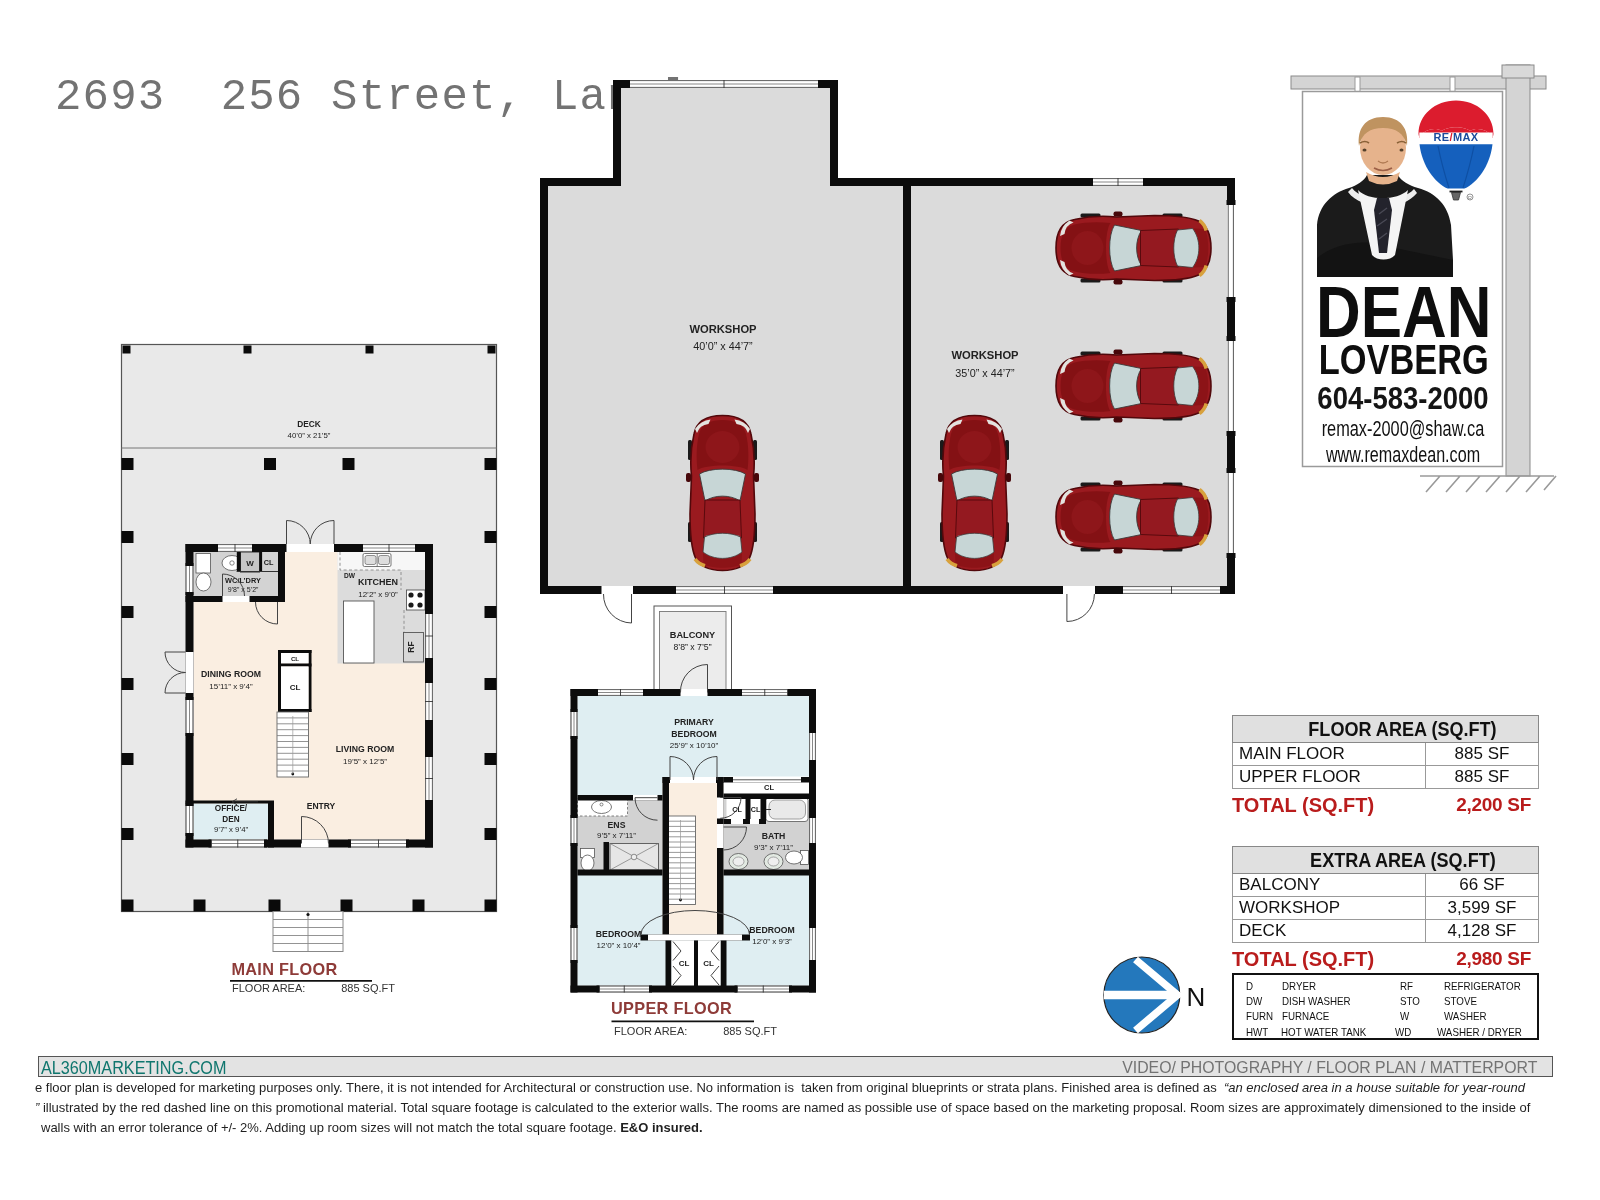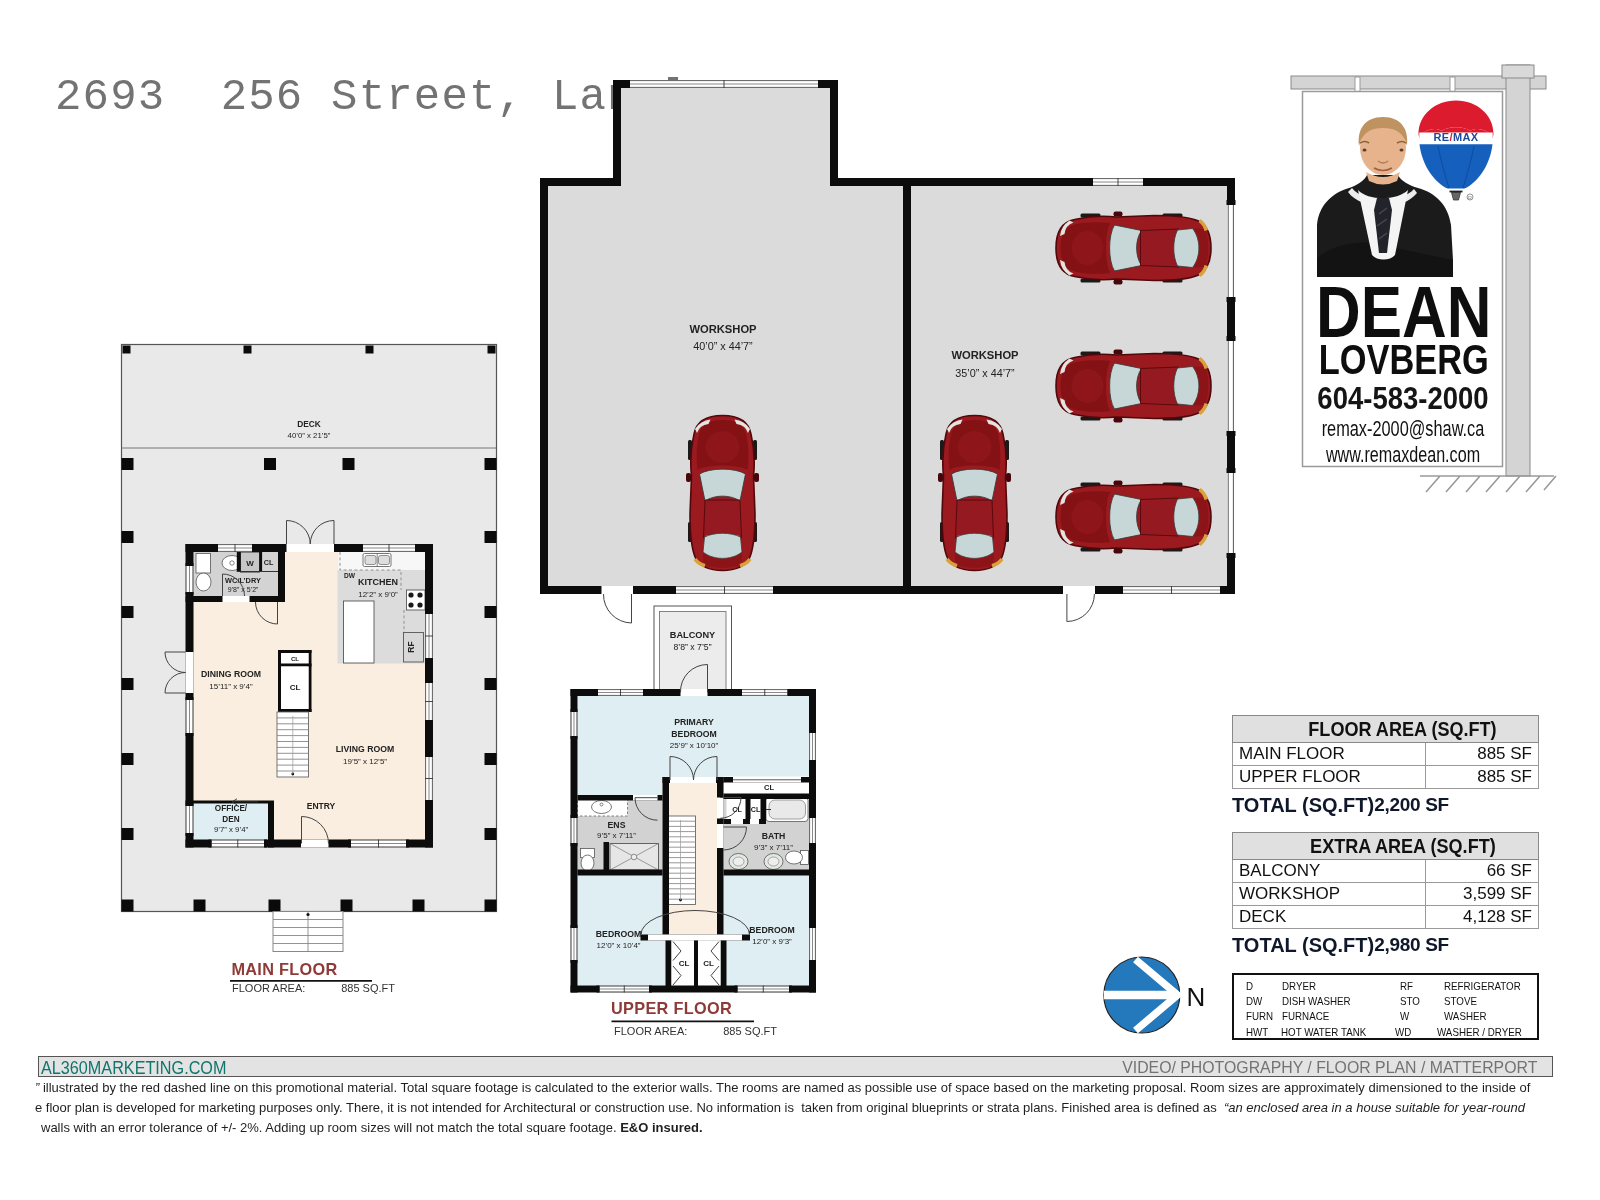--- a/index.html
+++ b/index.html
@@ -2,22 +2,22 @@
 <html><head><meta charset="utf-8">
 <style>
 *{margin:0;padding:0;box-sizing:border-box}
 html,body{width:1600px;height:1200px;background:#fff;font-family:"Liberation Sans",sans-serif;overflow:hidden}
 .abs{position:absolute}
 svg text{font-family:"Liberation Sans",sans-serif}
 table.ft{width:307px;border-collapse:collapse;background:#fff;font-size:17px;color:#111}
 table.ft td{border:1px solid #999;padding:1px 6px;height:21.5px}
 table.ft tr.hd td{background:#e0e0e0;text-align:center;font-weight:bold;font-size:21px;height:17px;border:1px solid #888}
 .cond{display:inline-block;transform:scaleX(0.86);position:relative;left:17px}
-table.ft td.v{text-align:right;width:113px}
-.tot{display:flex;font-weight:bold;font-size:20px;color:#0f172a;margin:5px 0 3px 0}
+table.ft td.v{text-align:center;width:113px}
+.tot{display:flex;justify-content:space-between;font-weight:bold;font-size:20px;color:#b91c1c;margin:5px 0 3px 0}
 .legend{border:2px solid #111;background:#fff;padding:5px 0 0 12px;font-size:11.5px;color:#111;white-space:nowrap}
 .lrow{height:15.2px;display:flex}
 .lrow .a{width:36px}.lrow .b{width:118px}.lrow .a2{width:44px}.lrow .b2{flex:1}
 .lrow span{display:inline-block;transform:scaleX(0.85);transform-origin:0 50%}
 </style></head>
 <body>
 <div class="abs" style="left:55px;top:72px;font-size:44px;letter-spacing:1.2px;color:#737373;font-family:Liberation Mono, monospace;">2693&nbsp;&nbsp;256 Street, Langley</div>
 <svg class="abs" style="left:0;top:0" width="1600" height="1200" viewBox="0 0 1600 1200">
 <defs>
       <g id="car">
@@ -555,21 +555,21 @@
     <tr>
           <td>UPPER FLOOR</td>
           <td class="v">885 SF</td>
         </tr>
   </tbody>
     </table>
   <div class="tot">
       <span>TOTAL (SQ.FT)</span>
       <span style="padding-right:8px;font-size:19px;letter-spacing:-0.3px">2,200 SF</span>
     </div>
-  <table class="ft" style="margin-top:15px">
+  <table class="ft" style="margin-top:29px">
     <tbody>
         <tr class="hd">
           <td colspan="2"><span class="cond">EXTRA AREA (SQ.FT)</span></td>
         </tr>
     <tr>
           <td>BALCONY</td>
           <td class="v">66 SF</td>
         </tr>
     <tr>
           <td>WORKSHOP</td>
@@ -610,15 +610,15 @@
       <span class="b">HOT WATER TANK</span>
       <span class="a2">WD</span>
       <span class="b2">WASHER / DRYER</span>
     </div>
 </div>
 
 <div class="abs" style="left:38px;top:1056px;width:1515px;height:21px;background:#e3e3e3;border:1px solid #555;"></div>
 <div class="abs" style="left:41px;top:1058px;font-size:18px;color:#0f766e;"><span style="display:inline-block;transform:scaleX(0.9);transform-origin:0 50%">AL360MARKETING.COM</span></div>
 <div class="abs" style="left:0;top:1059px;width:1537px;text-align:right;font-size:15.5px;color:#737373;"><span style="display:inline-block;font-size:16px;transform:scaleX(0.99);transform-origin:100% 50%">VIDEO/ PHOTOGRAPHY / FLOOR PLAN / MATTERPORT</span></div>
 <div class="abs" style="left:35px;top:1078px;width:1500px;font-size:13px;color:#1f1f1f;line-height:20px;">
+<div>e floor plan is developed for marketing purposes only. There, it is not intended for Architectural or construction use. No information is&nbsp; taken from original blueprints or strata plans. Finished area is defined as&nbsp; <i>“an enclosed area in a house suitable for year-round</i></div>
 <div><i>”</i> illustrated by the red dashed line on this promotional material. Total square footage is calculated to the exterior walls. The rooms are named as possible use of space based on the marketing proposal. Room sizes are approximately dimensioned to the inside of</div>
-<div>e floor plan is developed for marketing purposes only. There, it is not intended for Architectural or construction use. No information is&nbsp; taken from original blueprints or strata plans. Finished area is defined as&nbsp; <i>“an enclosed area in a house suitable for year-round</i></div>
 <div style="padding-left:6px">walls with an error tolerance of +/- 2%. Adding up room sizes will not match the total square footage. <b style="">E&amp;O insured.</b></div>
 </div>
 </body></html>

